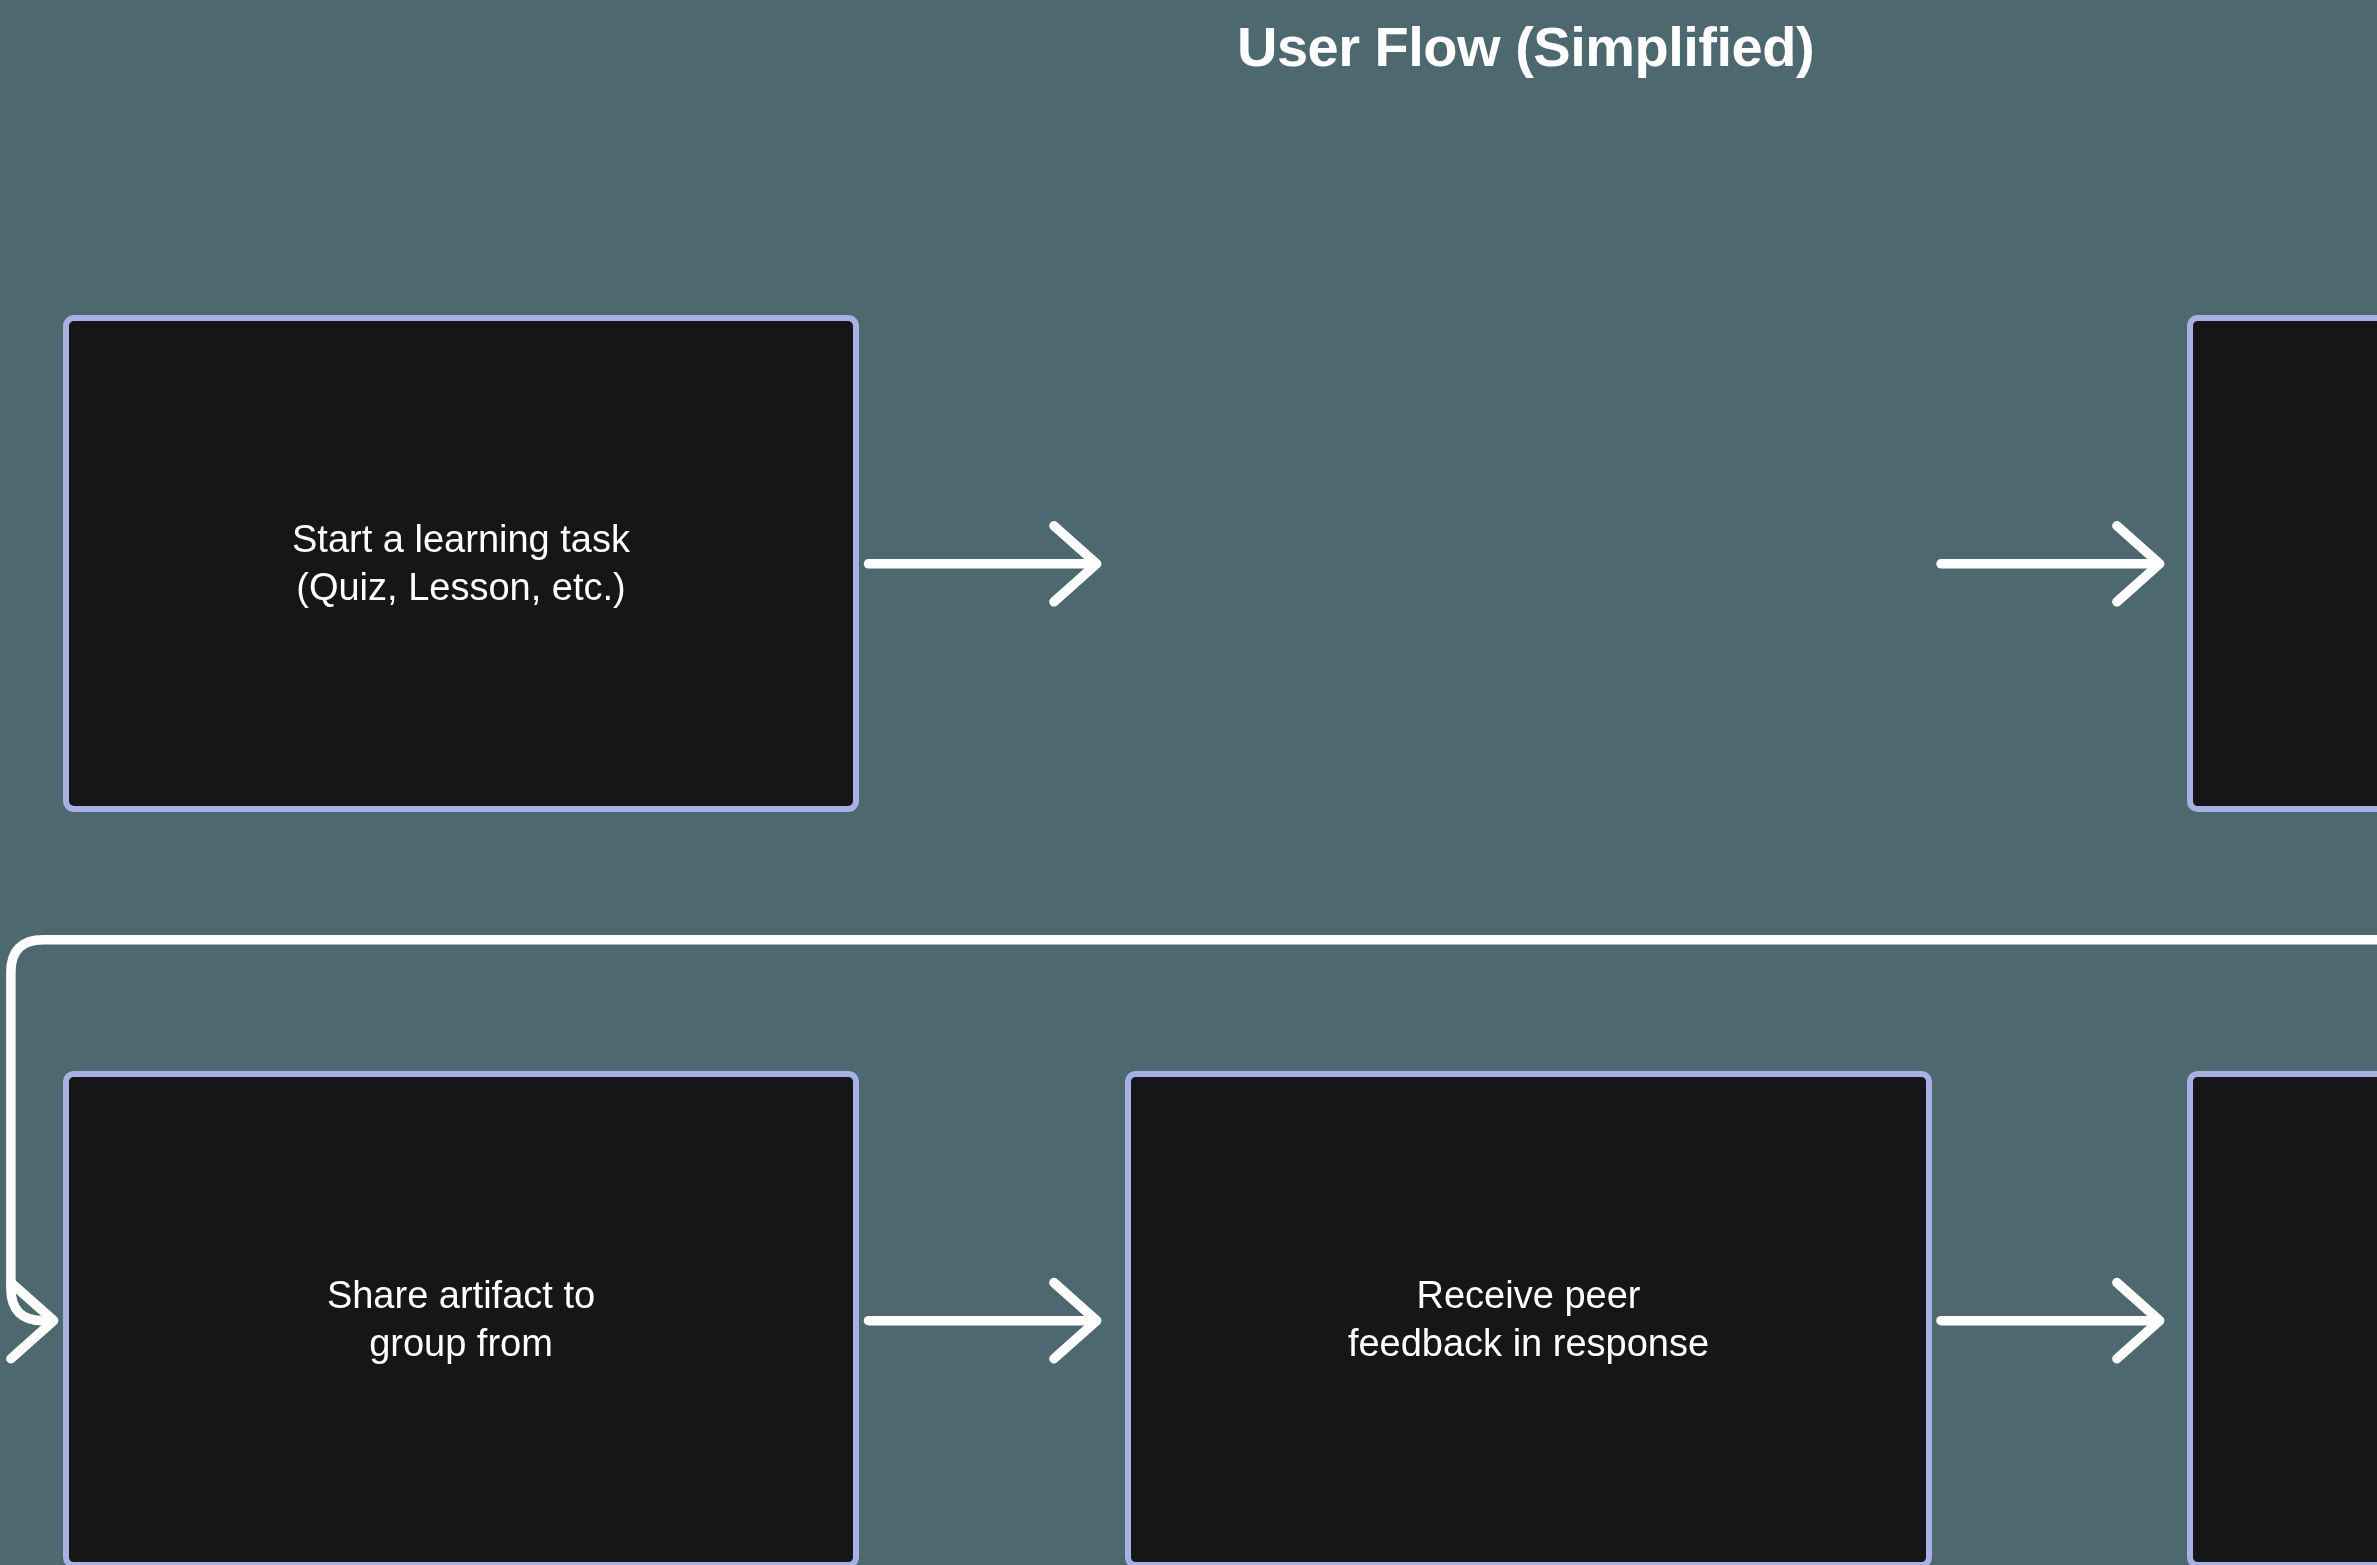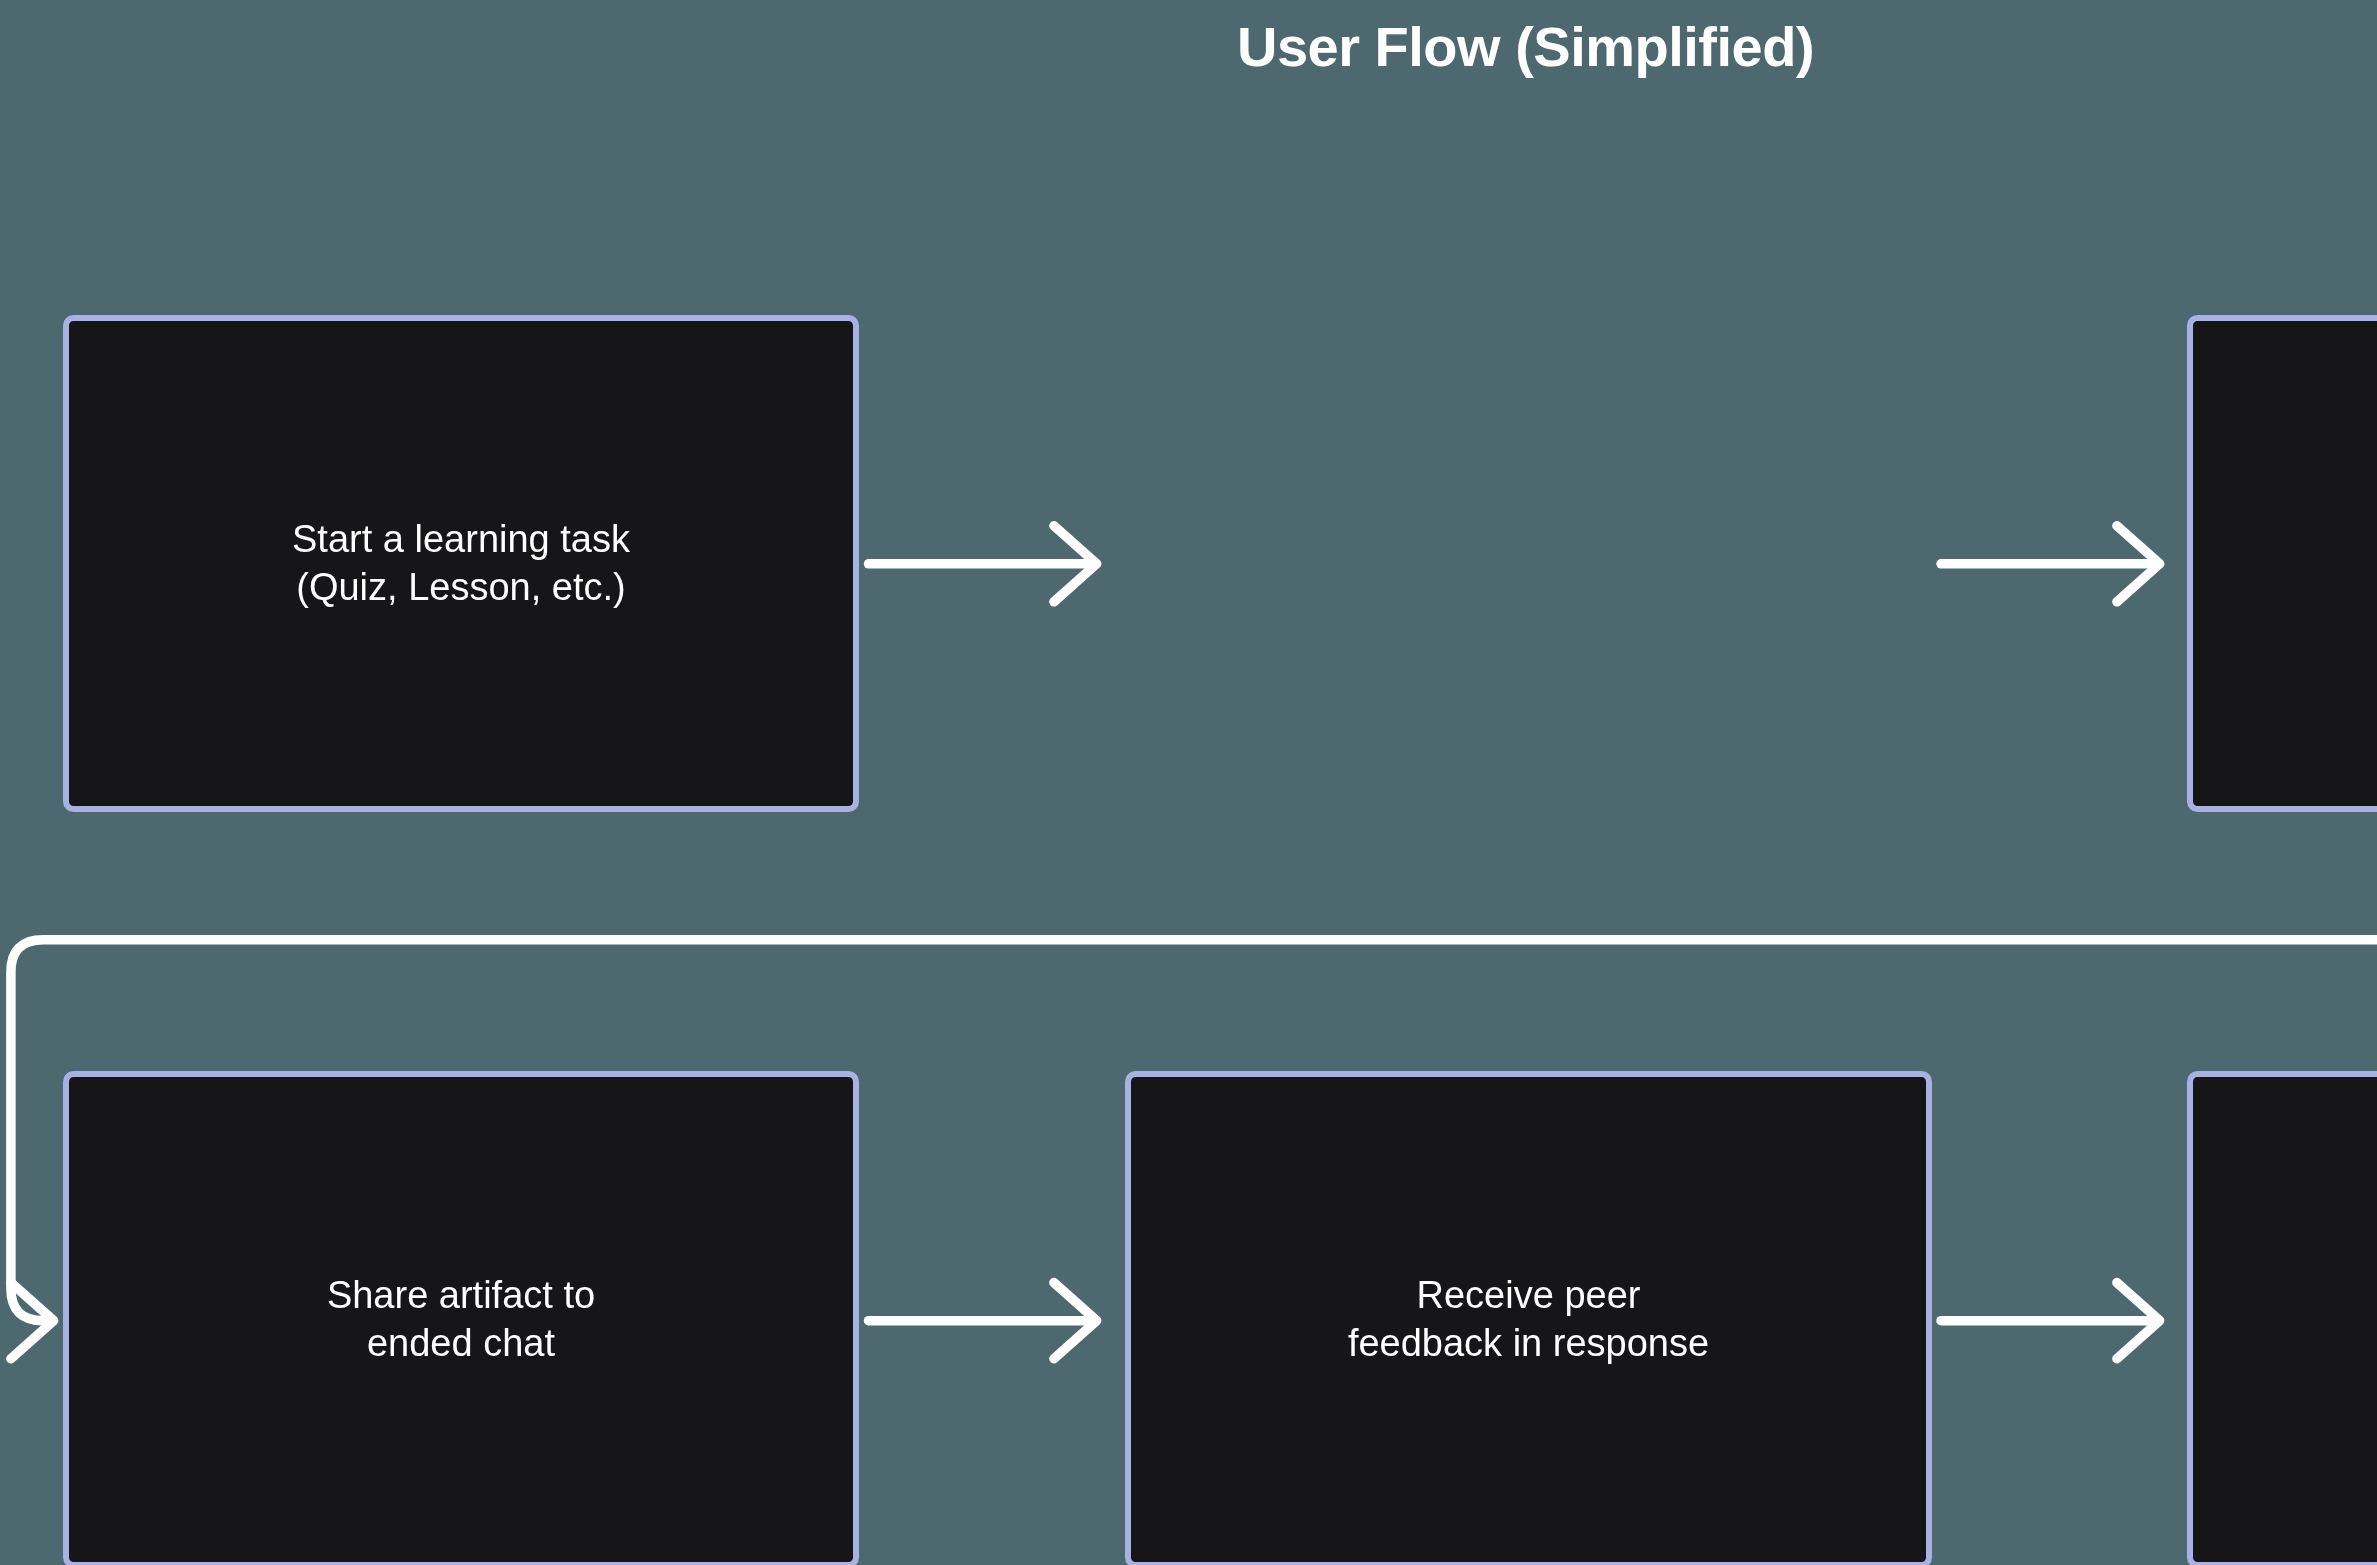--- a/index.html
+++ b/index.html
@@ -56,21 +56,21 @@
   }
   .node-label {
     color: #FFFFFF;
     font-size: 38px;
     line-height: 1.26;
     text-align: center;
     font-weight: normal;
     white-space: pre-line;
   }
   
-  #node-1 { left: 63px;  top: 315px;  width: 796px; height: 497px; }
+  #node-1 { left: 63px;  top: 315px;  width: 796px; height: 497px; border-radius: 11px; }
   #node-2 { left: 1125px; top: 315px;  width: 807px; height: 497px; }
   #node-3 { left: 2187px; top: 315px;  width: 814px; height: 497px; }
   
   #node-4 { left: 63px;  top: 1071px; width: 796px; height: 497px; }
   #node-5 { left: 1125px; top: 1071px; width: 807px; height: 497px; }
   #node-6 { left: 2187px; top: 1071px; width: 814px; height: 497px; }
 </style>
 </head>
 <body>
 
@@ -120,21 +120,21 @@
 (Quiz, Lesson, etc.)</span>
   </div>
 
 
   <div class="node" id="node-3">
     
   </div>
 
   <div class="node" id="node-4">
     <span class="node-label">Share artifact to
-ended chat</span>
+group from</span>
   </div>
 
   <div class="node" id="node-5">
     <span class="node-label">Receive peer
 feedback in response</span>
   </div>
 
   <div class="node" id="node-6">
     
   </div>

